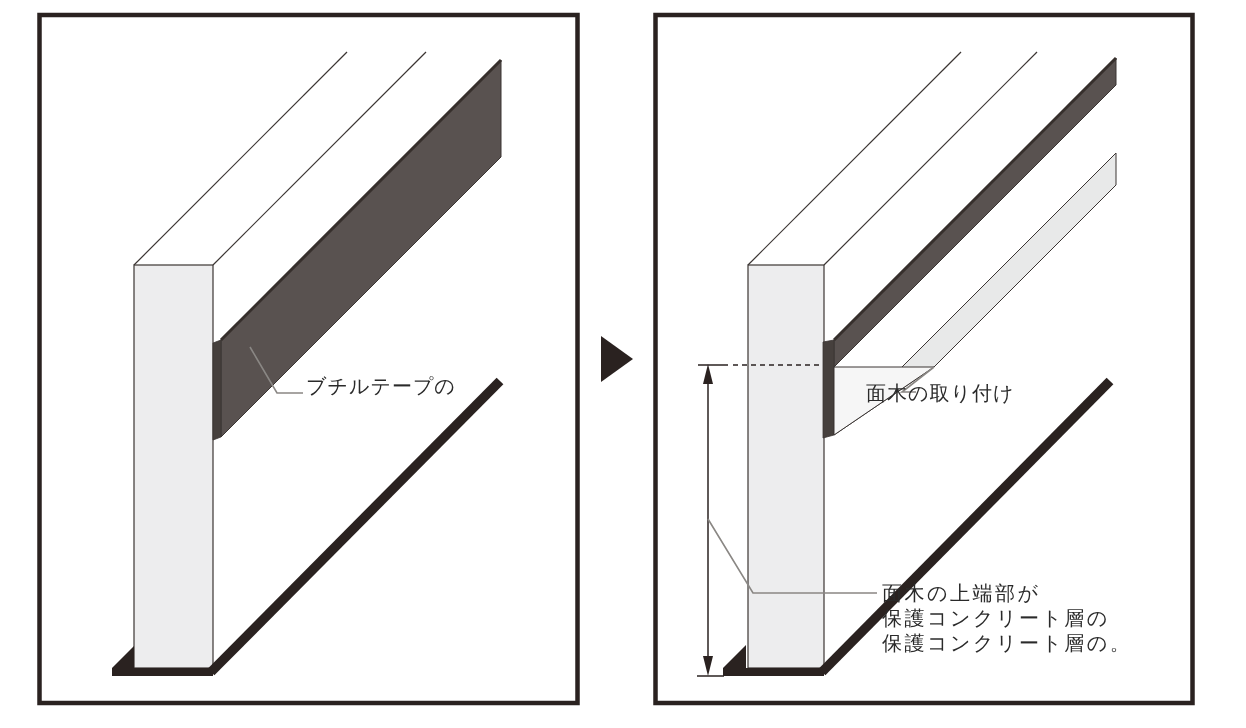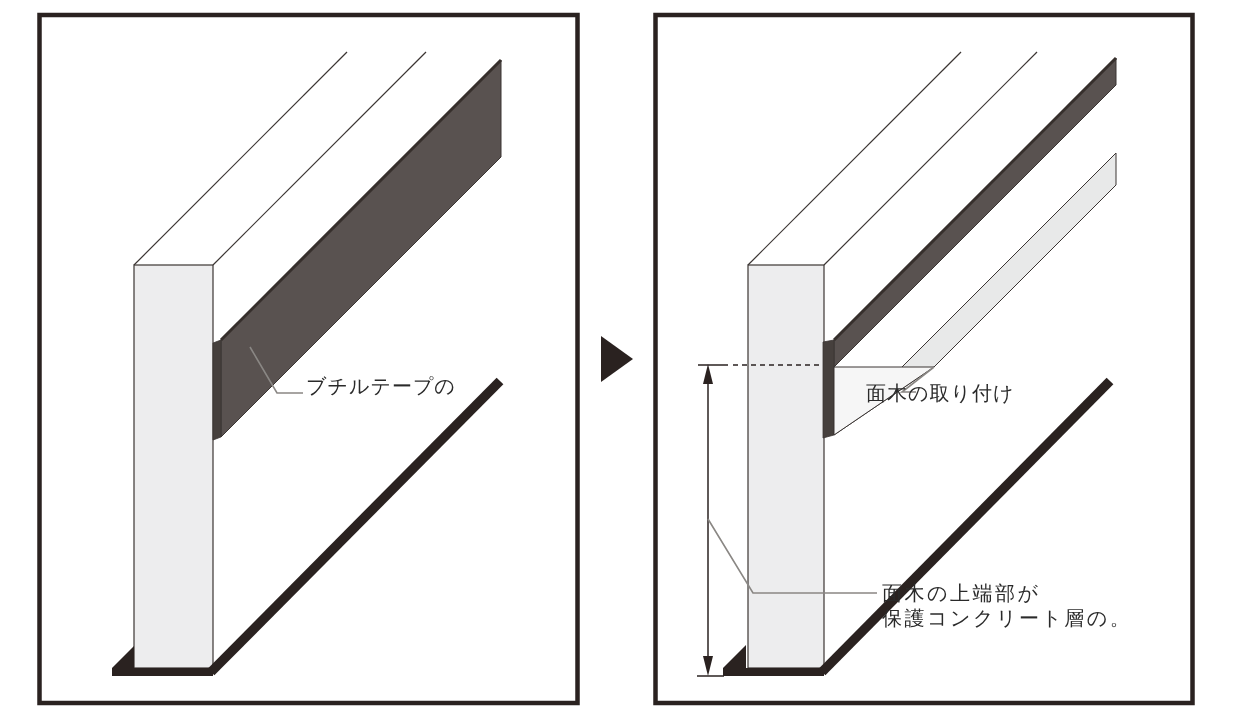--- a/index.html
+++ b/index.html
@@ -88,16 +88,17 @@
   <div class="label" id="butyl-label">
     <span class="ln">ブチルテープの</span>
   </div>
 
   <div class="label" id="menoki-label">
     <span class="ln">面木の取り付け</span>
   </div>
 
   <div class="label" id="height-note-label">
     <span class="ln">面木の上端部が</span>
+    <span class="ln">保護コンクリート層の</span>
     <span class="ln">保護コンクリート層の。</span>
   </div>
 
 </div>
 
 </body></html>

